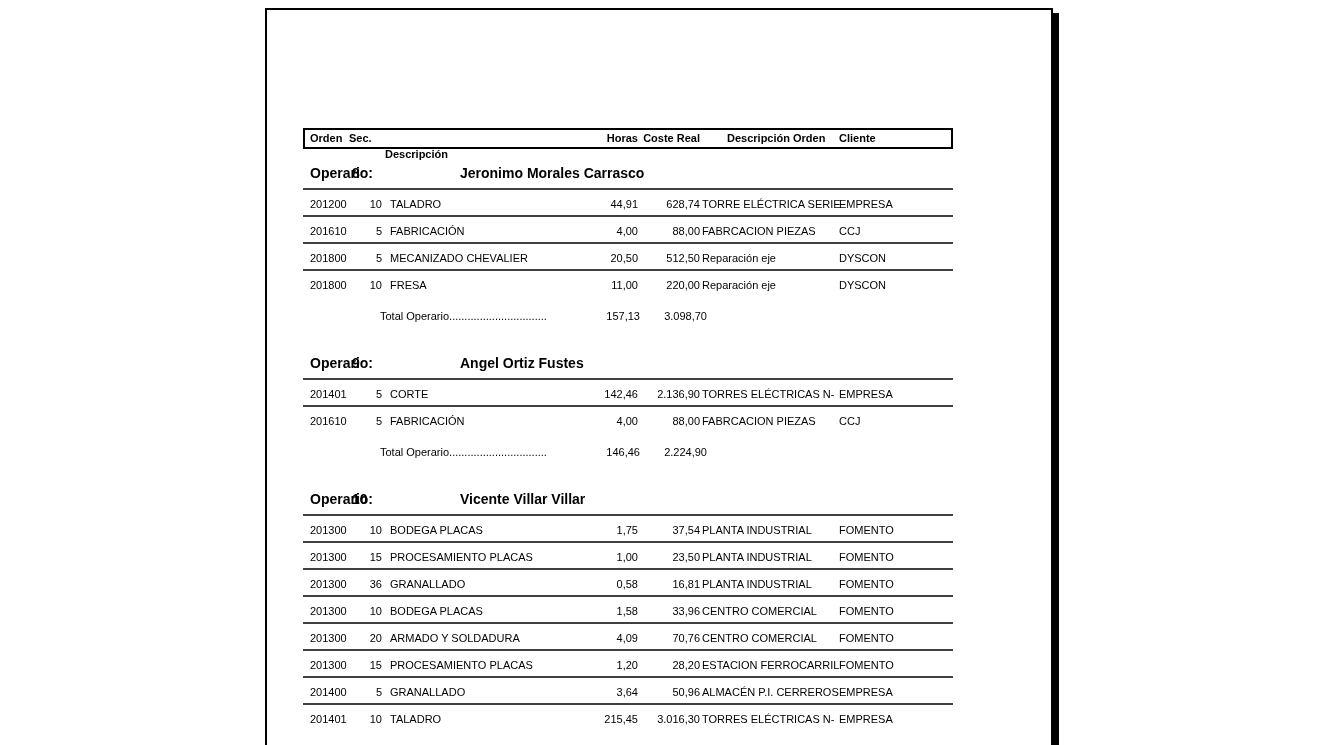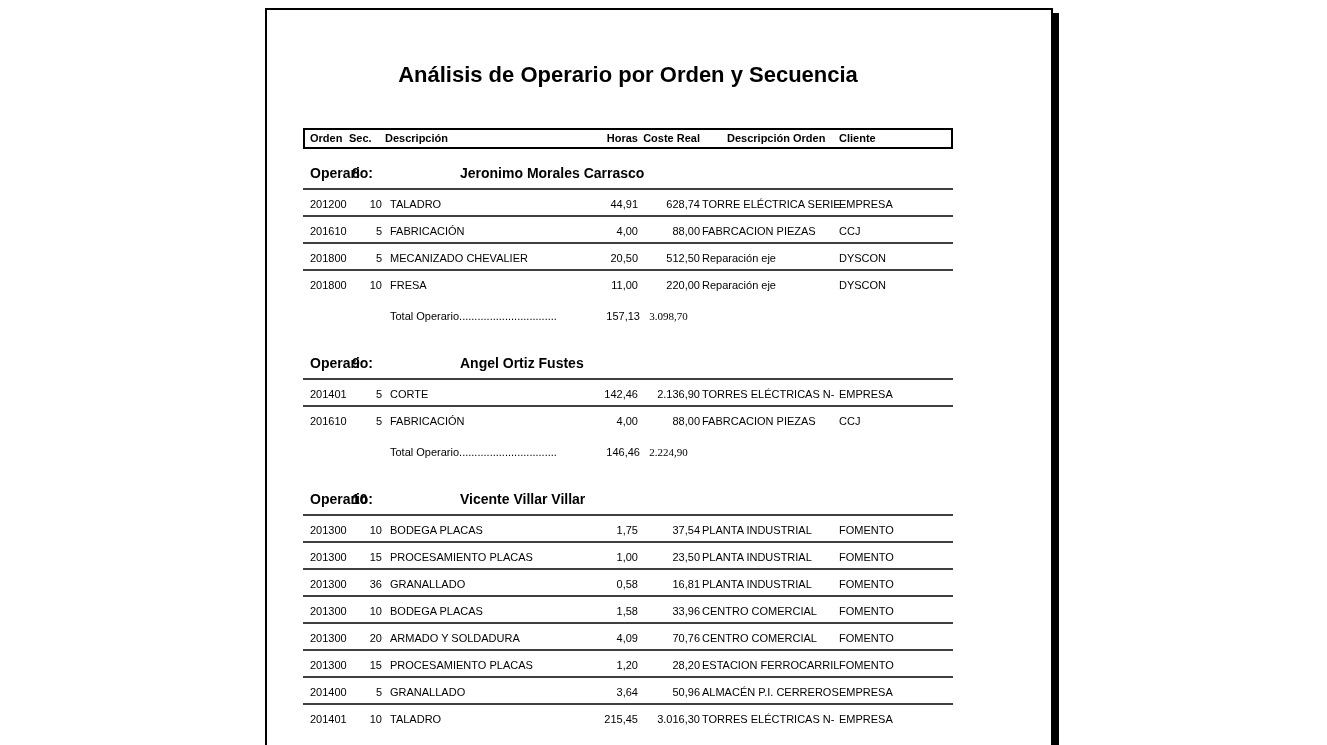--- a/index.html
+++ b/index.html
@@ -41,21 +41,21 @@
     font-size: 11px;
     font-weight: bold;
   }
   .header-box span {
     position: absolute;
     top: 2px;
     white-space: nowrap;
   }
   .hb-orden     { left: 5px; }
   .hb-sec       { left: 44px; }
-  .hb-desc      { left: 80px; }
+  .hb-desc      { left: 80px; margin-top: 16px; }
   .hb-horas     { left: 253px; width: 80px; text-align: right; }
   .hb-coste     { left: 337px; width: 58px; text-align: right; }
   .hb-descorden { left: 422px; }
   .hb-cliente   { left: 534px; }
 
   .section { margin-top: 34px; }
   .section.first { margin-top: 16px; }
 
   .section-heading {
     position: relative;
@@ -85,30 +85,29 @@
   .c-orden     { left: 7px; }
   .c-sec       { left: 45px; width: 34px; text-align: right; }
   .c-desc      { left: 87px; }
   .c-horas     { left: 258px; width: 77px; text-align: right; }
   .c-coste     { left: 322px; width: 75px; text-align: right; }
   .c-descorden { left: 399px; }
   .c-cliente   { left: 536px; }
 
   .total-row { position: relative; height: 25px; }
   .total-row span { top: 14px; }
-  .c-total-label { left: 87px; }
+  .c-total-label { left: 77px; }
   .c-total-horas { left: 260px; width: 77px; text-align: right; }
-  .c-total-coste { left: 327px; width: 77px; text-align: center; font-family: Liberation Serif, serif; }
+  .c-total-coste { left: 327px; width: 77px; text-align: right; }
 </style>
 </head>
 <body>
 
 <div class="page">
 
-  <div class="report-title">Análisis de Operario por Orden y Secuencia</div>
 
   <div class="content">
 
     <div class="header-box">
       <span class="hb-orden">Orden</span>
       <span class="hb-sec">Sec.</span>
       <span class="hb-desc">Descripción</span>
       <span class="hb-horas">Horas</span>
       <span class="hb-coste">Coste Real</span>
       <span class="hb-descorden">Descripción Orden</span>

